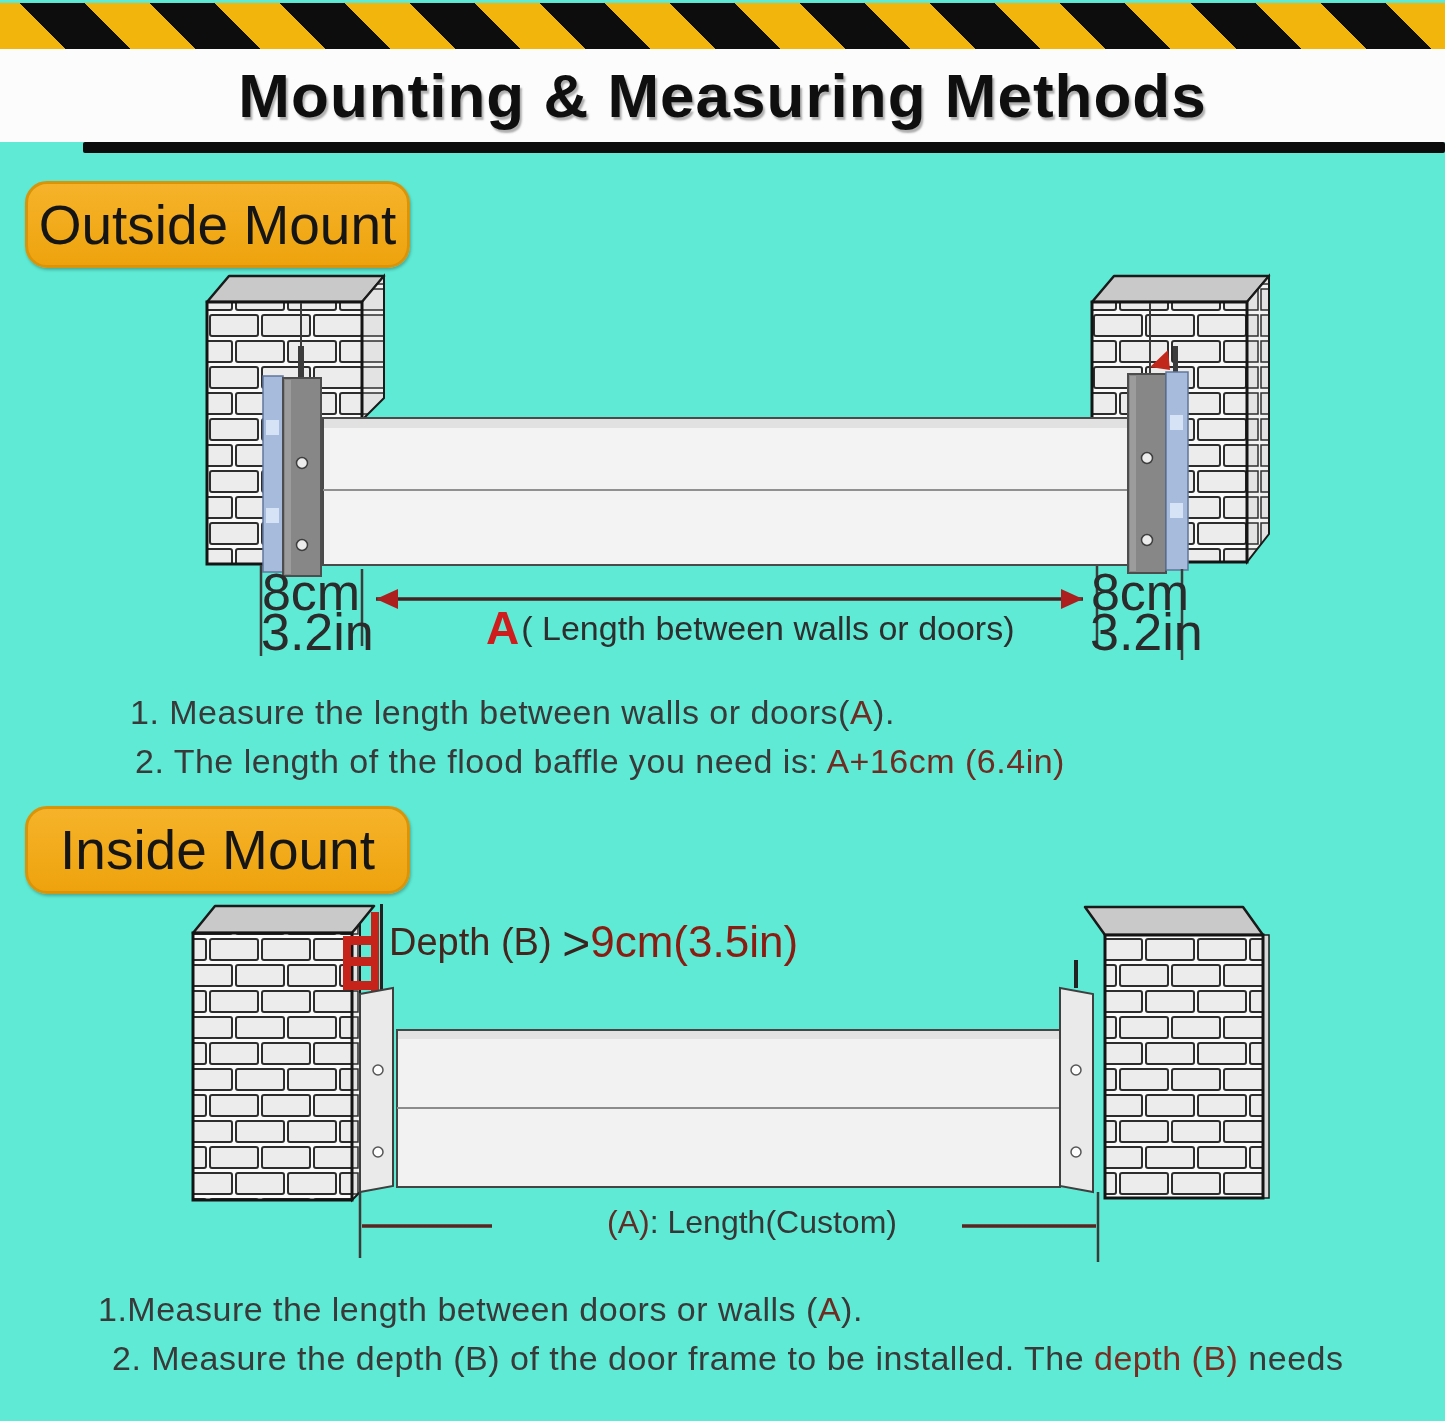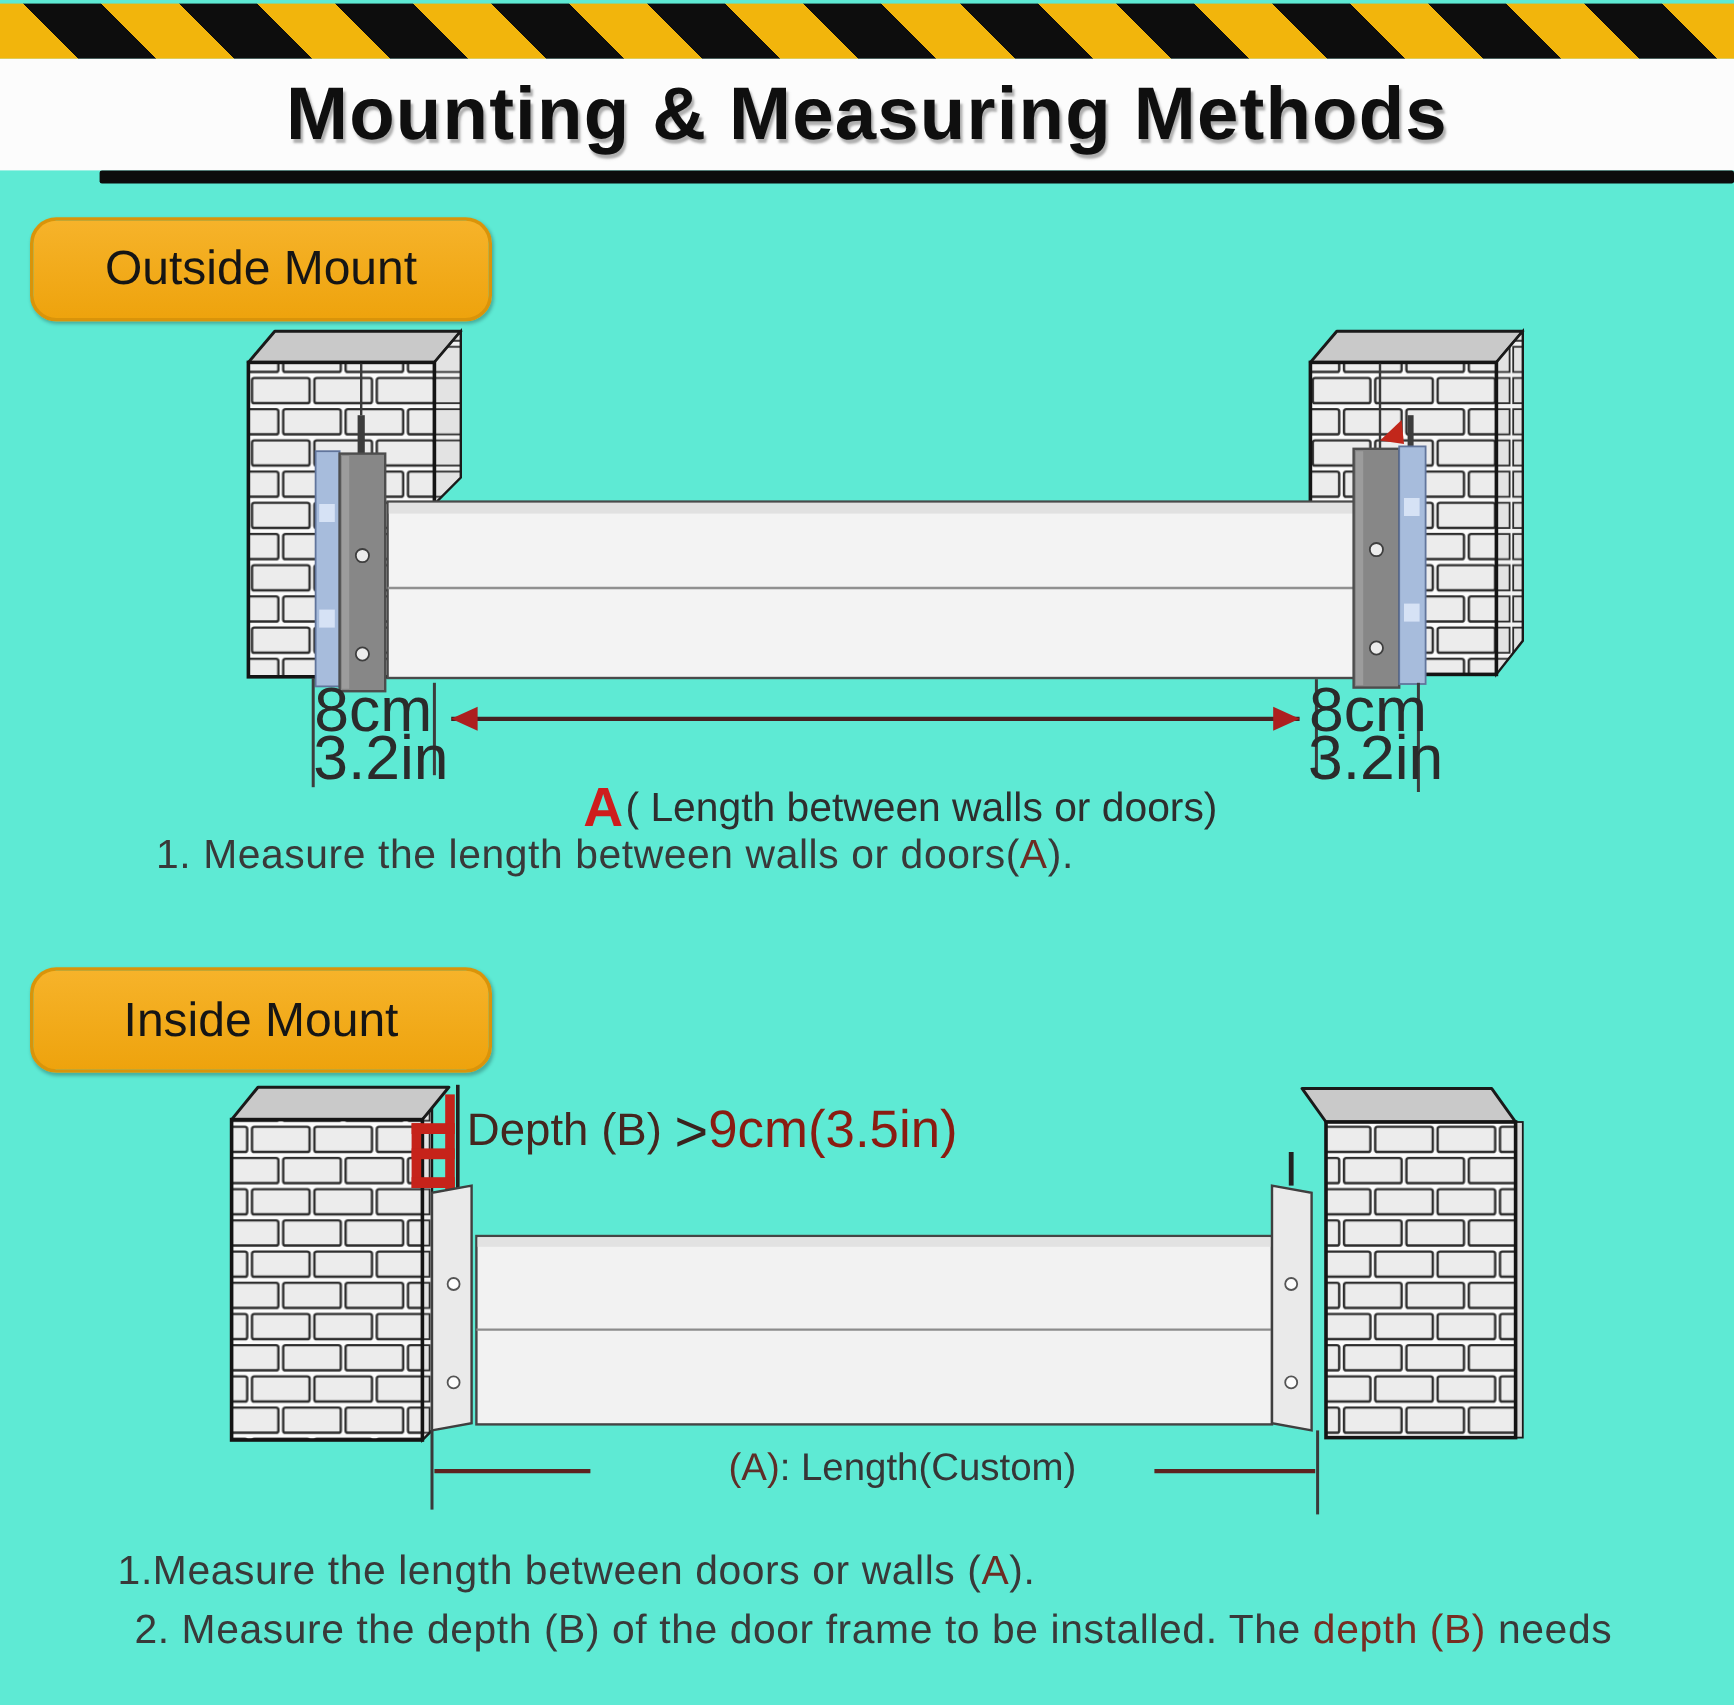--- a/index.html
+++ b/index.html
@@ -13,21 +13,21 @@
           display:flex;align-items:center;justify-content:center;}
   .page-title{font-size:62px;font-weight:bold;color:#0f0f0f;letter-spacing:1px;white-space:nowrap;
           text-shadow:2px 3px 2px rgba(110,110,110,.55), -1px -1px 0 #ffffff;}
   .black-bar{position:absolute;left:83px;right:0;top:142px;height:11px;background:#0c0c0c;border-radius:2px;}
   
   .badge{position:absolute;left:25px;width:385px;height:87px;border-radius:22px;
          background:linear-gradient(180deg,#f6b32a,#eea30d);
          border:3px solid #d9940a;box-sizing:border-box;
          display:flex;align-items:center;justify-content:center;
          box-shadow:1px 2px 3px rgba(0,0,0,.25);}
-  .badge span{font-size:40px;color:#151515;white-space:nowrap;}
+  .badge span{font-size:55px;color:#151515;white-space:nowrap;}
   #badge-outside{top:181px;}
   #badge-inside{top:806px;height:88px;}
   
   .diagram-svg{position:absolute;left:0;top:0;width:1445px;height:1421px;pointer-events:none;}
   
   .lbl{position:absolute;color:#383838;white-space:nowrap;}
   .gap-label{width:100px;text-align:center;font-size:52px;line-height:40px;color:#2b2b2b;}
   .span-label{font-size:34px;color:#2e2e2e;}
   .big-a{font-size:46px;font-weight:bold;color:#cf1d1d;line-height:.8;vertical-align:-4px;margin-right:2px;}
   .step{font-size:34px;letter-spacing:.5px;color:#393939;}
@@ -193,26 +193,29 @@
   </svg>
 
   <div class="lbl gap-label" style="left:261px;top:572px;">
     <div>8cm</div>
     <div>3.2in</div>
   </div>
   <div class="lbl gap-label" style="left:1090px;top:572px;">
     <div>8cm</div>
     <div>3.2in</div>
   </div>
-  <div class="lbl span-label" style="left:486px;top:609px;margin-top:45px;">
+  <div class="lbl span-label" style="left:486px;top:609px;">
     <span class="big-a">A</span><span>( Length between walls or doors)</span>
   </div>
   <div class="lbl step" style="left:130px;top:693px;">
     <span>1. Measure the length between walls or doors(</span><span class="maroon">A</span><span>).</span>
   </div>
+  <div class="lbl step" style="left:135px;top:742px;">
+    <span>2. The length of the flood baffle you need is: </span><span class="maroon">A+16cm (6.4in)</span>
+  </div>
 
   <div class="lbl depth-label" style="left:389px;top:916px;">
     <span class="dname">Depth (B) </span><span class="dgt">&gt;</span><span class="dval">9cm(3.5in)</span>
   </div>
   <div class="lbl len-label" style="left:360px;top:1204px;">
     <span class="la">(A)</span><span class="lt">: Length(Custom)</span>
   </div>
   <div class="lbl step" style="left:98px;top:1290px;">
     <span>1.Measure the length between doors or walls (</span><span class="maroon">A</span><span>).</span>
   </div>

